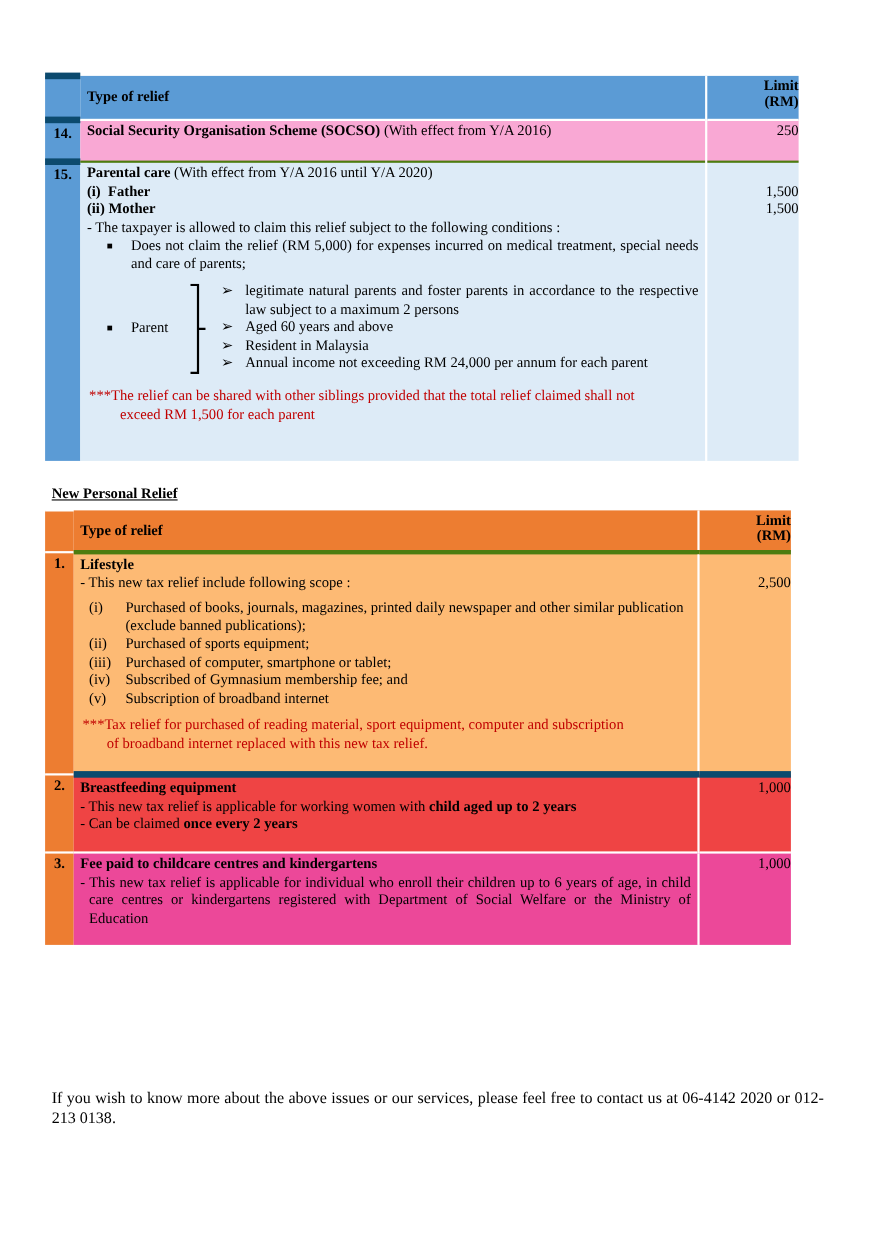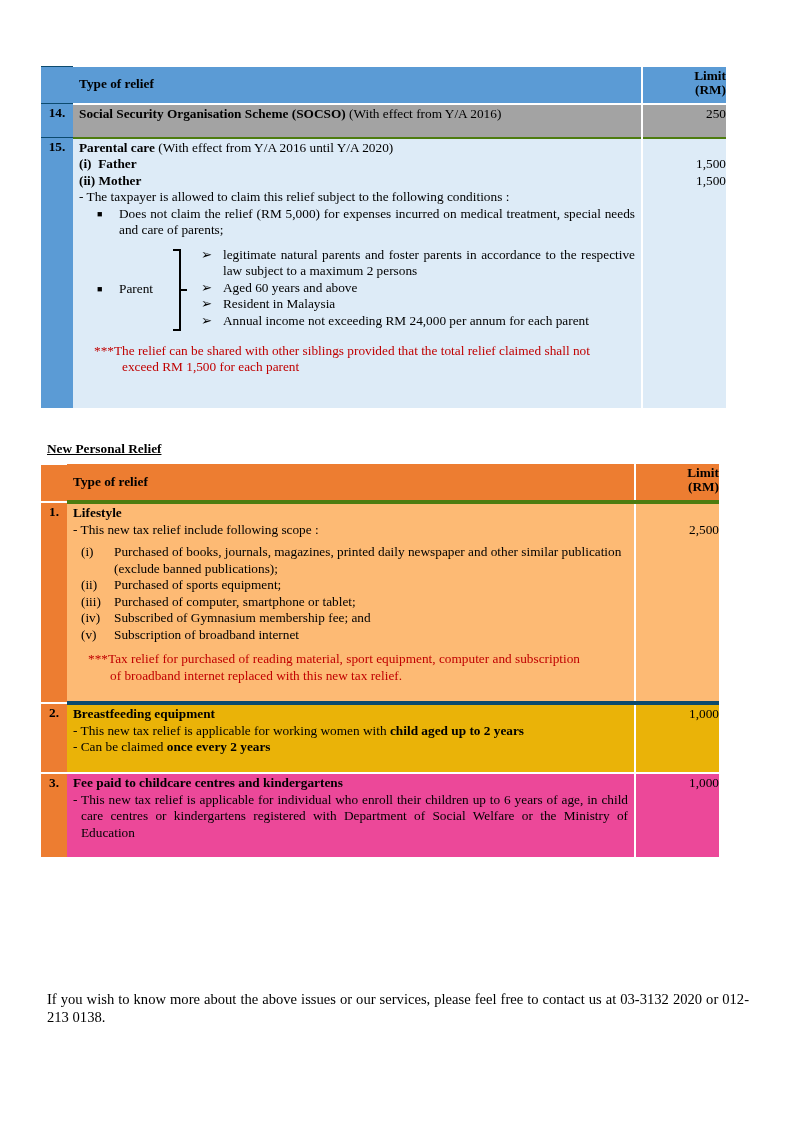--- a/index.html
+++ b/index.html
@@ -14,47 +14,47 @@
   table.relief td.num { font-weight: bold; text-align: center; }
   table.relief td.lim { text-align: right; }
   table.relief td.desc { padding-left: 6px; padding-right: 6px; }
 
   
   #blue { top: 66px; width: 685px; }
   #blue col.c1 { width: 32px; } #blue col.c3 { width: 84px; }
   #blue tr.head td { background: #5b9bd5; height: 34px; font-weight: bold; }
   #blue tr.head td.desc { vertical-align: middle; padding-top: 0; }
   #blue tr.head td.lim { line-height: 14px; padding-top: 2px; }
-  #blue td.num { background: #5b9bd5; border-top: 1px solid #0c4a6e; }
-  #blue tr.r14 td.desc, #blue tr.r14 td.lim { background: #a3a3a3; border-top: 2px solid #fff; margin-top: 25px; }
+  #blue td.num { background: #5b9bd5; border-top: 6px solid #0c4a6e; }
+  #blue tr.r14 td.desc, #blue tr.r14 td.lim { background: #f9a8d4; border-top: 2px solid #fff; margin-top: 25px; }
   #blue tr.r14 td { height: 31px; padding-top: 1px; }
   #blue tr.r15 td.desc, #blue tr.r15 td.lim { background: #ddebf7; border-top: 2px solid #4d7c0f; }
   #blue tr.r15 td { height: 268px; padding-top: 1px; font-family: Liberation Serif, serif; }
   #blue td.lim { border-left: 2px solid #fff; }
 
   
   #orange { top: 463px; width: 678px; }
   #orange col.c1 { width: 26px; } #orange col.c3 { width: 84px; }
   #orange tr.head td { background: #ed7d31; height: 34px; font-weight: bold; }
   #orange tr.head td.desc { vertical-align: middle; }
   #orange tr.head td.lim { line-height: 14px; padding-top: 2px; }
   #orange td.num { background: #ed7d31; border-top: 2px solid #fff; }
   #orange td.lim { border-left: 2px solid #fff; }
   #orange tr.r1 td.desc, #orange tr.r1 td.lim { background: #fdba74; border-top: 4px solid #4d7c0f; }
   #orange tr.r1 td { height: 196px; padding-top: 1px; }
-  #orange tr.r2 td.desc, #orange tr.r2 td.lim { background: #eab308; border-top: 4px solid #0c4a6e; margin-top: 48px; }
+  #orange tr.r2 td.desc, #orange tr.r2 td.lim { background: #ef4444; border-top: 6px solid #0c4a6e; margin-top: 48px; }
   #orange tr.r2 td { height: 66px; padding-top: 1px; }
   #orange tr.r3 td.desc, #orange tr.r3 td.lim { background: #ec4899; border-top: 2px solid #fff; }
   #orange tr.r3 td { height: 82px; padding-top: 1px; }
 
   .b { font-weight: bold; }
   .sq-item { display: flex; padding-left: 18px; }
   .sq-bullet { width: 22px; flex: none; font-size: 9px; line-height: 16.5px; }
   .justify { text-align: justify; }
-  .note { color: #c00000; padding-left: 2px; margin-top: 8px; margin-left: 13px; }
+  .note { color: #c00000; padding-left: 2px; margin-top: 8px; }
   .note .cont { padding-left: 28px; display: block; }
   .parent-block { position: relative; height: 88px; margin-top: 8px; }
   .parent-label { position: absolute; left: 18px; top: 34px; display: flex; }
   .brace { position: absolute; left: 94px; top: 2px; width: 14px; height: 82px; }
   .arrows { position: absolute; left: 122px; top: 0; right: 0; }
   .arrow-item { display: flex; }
   .arrow-glyph { width: 22px; flex: none; }
   .roman-item { display: flex; padding-left: 8px; }
   .roman-label { width: 33px; flex: none; }
   .mt6 { margin-top: 6px; }
@@ -202,13 +202,13 @@
     <td class="num">3.</td>
     <td class="desc">
       <div class="b">Fee paid to childcare centres and kindergartens</div>
       <div class="justify" style="padding-left:8px;text-indent:-8px">- This new tax relief is applicable for individual who enroll their children up to 6 years of age, in child care centres or kindergartens registered with Department of Social Welfare or the Ministry of Education</div>
     </td>
     <td class="lim">1,000</td>
   </tr>
 </tbody>
   </table>
 
-<div id="footer">If you wish to know more about the above issues or our services, please feel free to contact us at 03-3132 2020 or 012-213 0138.</div>
+<div id="footer">If you wish to know more about the above issues or our services, please feel free to contact us at 06-4142 2020 or 012-213 0138.</div>
 
 </body></html>

